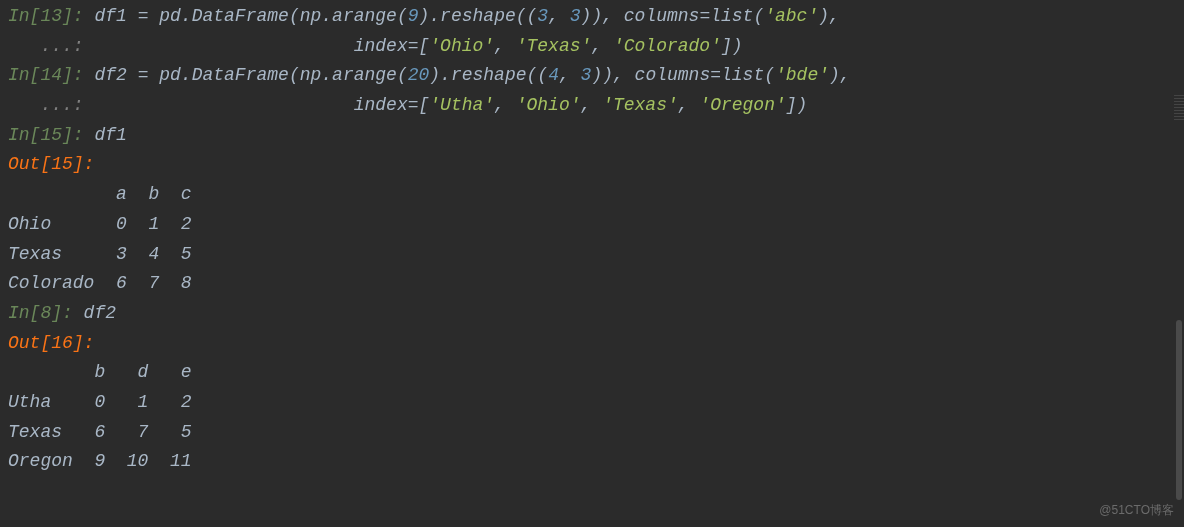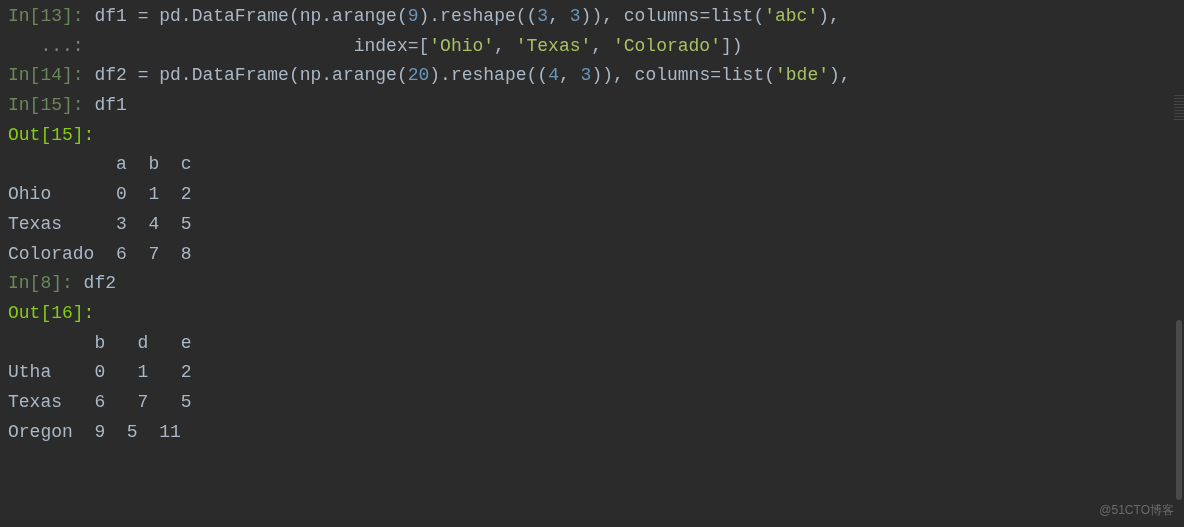--- a/index.html
+++ b/index.html
@@ -8,23 +8,23 @@
       color: #a9b7c6;
       font-family: 'Consolas', 'Monaco', 'Courier New', monospace;
       font-size: 18px;
       line-height: 1.65;
       width: 1184px;
       height: 527px;
       overflow: hidden;
       position: relative;
       padding: 2px 8px;
     }
-    .line { white-space: pre; }
+    .line { white-space: pre; font-style: italic; }
     .in-prompt { color: #6a8759; }
-    .out-prompt { color: #84cc16; }
+    .out-prompt { color: #f97316; }
     .cont-prompt { color: #808080; }
     .op { color: #a9b7c6; }
     .num { color: #6897bb; }
     .str { color: #a5c261; }
     .watermark {
       position: absolute;
       right: 10px;
       bottom: 6px;
       color: #6b6b6b;
       font-size: 12px;
@@ -57,32 +57,33 @@
       opacity: 0.6;
     }
   </style>
 </head>
 <body>
 
 <div>
   <div class="line"><span class="in-prompt">In[13]:</span><span> df1 </span><span class="op">=</span><span> pd.DataFrame(np.arange(</span><span class="num">9</span><span>).reshape((</span><span class="num">3</span><span>, </span><span class="num">3</span><span>)), columns=list(</span><span class="str">'abc'</span><span>),</span></div>
   <div class="line"><span class="cont-prompt">   ...:</span><span>                         index=[</span><span class="str">'Ohio'</span><span>, </span><span class="str">'Texas'</span><span>, </span><span class="str">'Colorado'</span><span>])</span></div>
   <div class="line"><span class="in-prompt">In[14]:</span><span> df2 </span><span class="op">=</span><span> pd.DataFrame(np.arange(</span><span class="num">20</span><span>).reshape((</span><span class="num">4</span><span>, </span><span class="num">3</span><span>)), columns=list(</span><span class="str">'bde'</span><span>),</span></div>
+  <div class="line"><span class="cont-prompt">   ...:</span><span>                         index=[</span><span class="str">'Utha'</span><span>, </span><span class="str">'Ohio'</span><span>, </span><span class="str">'Texas'</span><span>, </span><span class="str">'Oregon'</span><span>])</span></div>
   <div class="line"><span class="in-prompt">In[15]:</span><span> df1</span></div>
   <div class="line"><span class="out-prompt">Out[15]:</span></div>
   <div class="line">          a  b  c</div>
   <div class="line">Ohio      0  1  2</div>
   <div class="line">Texas     3  4  5</div>
   <div class="line">Colorado  6  7  8</div>
   <div class="line"><span class="in-prompt">In[8]:</span><span> df2</span></div>
   <div class="line"><span class="out-prompt">Out[16]:</span></div>
   <div class="line">        b   d   e</div>
   <div class="line">Utha    0   1   2</div>
   <div class="line">Texas   6   7   5</div>
-  <div class="line">Oregon  9  5  11</div>
+  <div class="line">Oregon  9  10  11</div>
 </div>
 
 <div class="scroll-track">
   <div class="scroll-grip"></div>
   <div class="scroll-thumb"></div>
 </div>
 
 <div class="watermark">@51CTO博客</div>
 
 </body></html>

